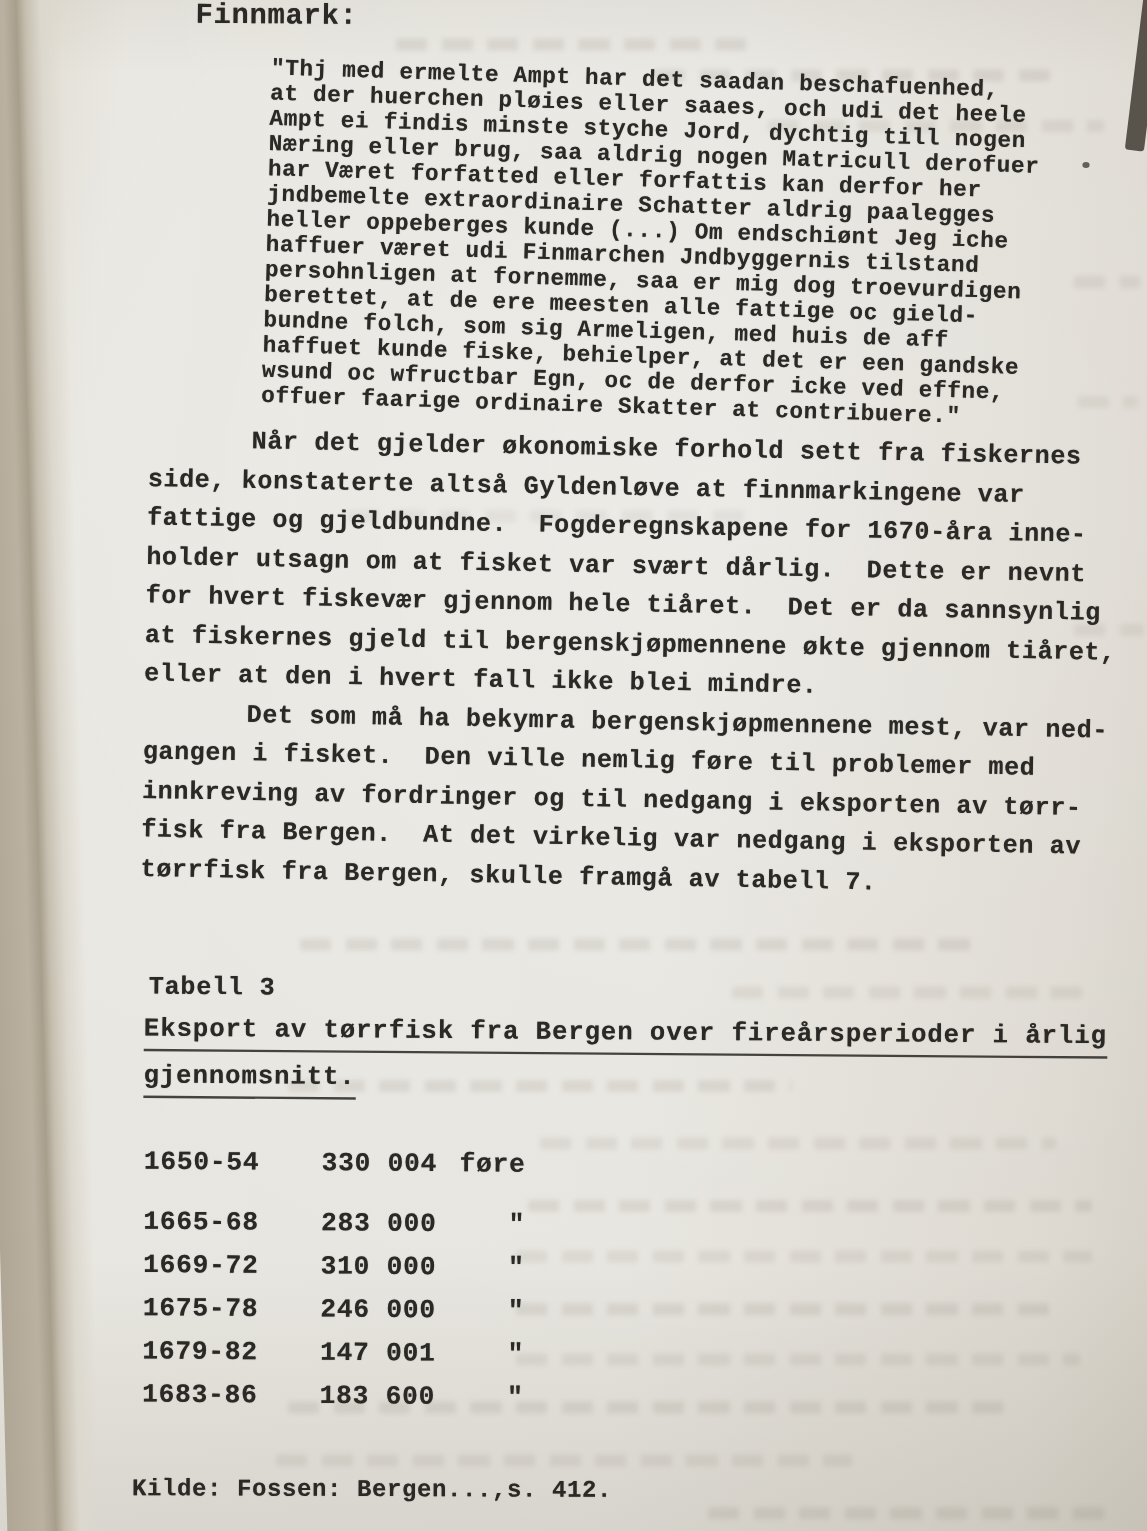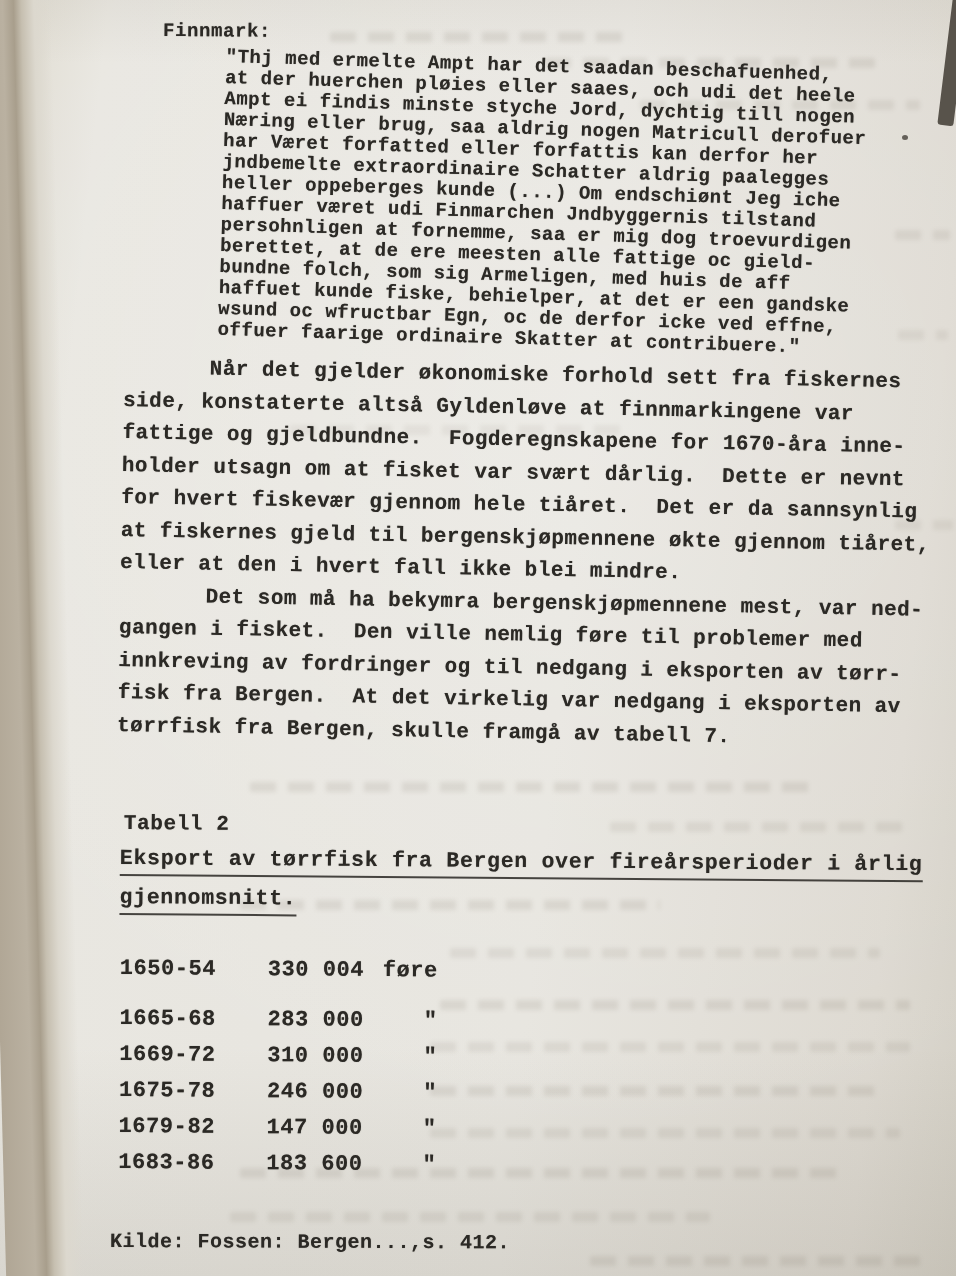--- a/index.html
+++ b/index.html
@@ -46,22 +46,22 @@
     position: absolute; height: 10px;
     background: repeating-linear-gradient(90deg, #6e6455 0 26px, rgba(0,0,0,0) 26px 38px);
     opacity: .12; filter: blur(2px); border-radius: 2px;
   }
 
   .sec { position: absolute; transform-origin: 0 0; }
   .line { white-space: pre; }
   .ink  { text-shadow: 0 0 0.8px rgba(43,41,37,.55); font-weight: 700; }
 
   #heading {
-    left: 163px; top: 20px;
-    font-size: 19px; letter-spacing: .6px;
+    left: 163px; top: 0;
+    font-size: 24px; letter-spacing: .6px;
     transform: rotate(0.4deg);
   }
   #quote {
     left: 226px; top: 47px;
     font-size: 19px; line-height: 21px; letter-spacing: .5px;
     transform: rotate(1.7deg);
   }
   #bodytext {
     left: 124px; top: 352px;
     font-size: 21px; line-height: 32.5px; letter-spacing: .45px;
@@ -157,21 +157,21 @@
   <div class="line">for hvert fiskevær gjennom hele tiåret.  Det er da sannsynlig</div>
   <div class="line">at fiskernes gjeld til bergenskjøpmennene økte gjennom tiåret,</div>
   <div class="line">eller at den i hvert fall ikke blei mindre.</div>
   <div class="line indent">Det som må ha bekymra bergenskjøpmennene mest, var ned-</div>
   <div class="line">gangen i fisket.  Den ville nemlig føre til problemer med</div>
   <div class="line">innkreving av fordringer og til nedgang i eksporten av tørr-</div>
   <div class="line">fisk fra Bergen.  At det virkelig var nedgang i eksporten av</div>
   <div class="line">tørrfisk fra Bergen, skulle framgå av tabell 7.</div>
 </div>
 
-<div id="tabell-label" class="sec ink line">Tabell 2</div>
+<div id="tabell-label" class="sec ink line">Tabell 3</div>
 
 <div id="tabell-title" class="sec ink">
   <div><span class="title-line">Eksport av tørrfisk fra Bergen over fireårsperioder i årlig</span></div>
   <div><span class="title-line">gjennomsnitt.</span></div>
 </div>
 
 <div id="table-rows" class="sec ink">
   <div class="trow first">
     <span class="tcell period">1650-54</span>
     <span class="tcell value">330 004</span>
@@ -187,21 +187,21 @@
     <span class="tcell value">310 000</span>
     <span class="tcell unit">   "</span>
   </div>
   <div class="trow">
     <span class="tcell period">1675-78</span>
     <span class="tcell value">246 000</span>
     <span class="tcell unit">   "</span>
   </div>
   <div class="trow">
     <span class="tcell period">1679-82</span>
-    <span class="tcell value">147 000</span>
+    <span class="tcell value">147 001</span>
     <span class="tcell unit">   "</span>
   </div>
   <div class="trow">
     <span class="tcell period">1683-86</span>
     <span class="tcell value">183 600</span>
     <span class="tcell unit">   "</span>
   </div>
 </div>
 
 <div id="source" class="sec ink line">Kilde: Fossen: Bergen...,s. 412.</div>

